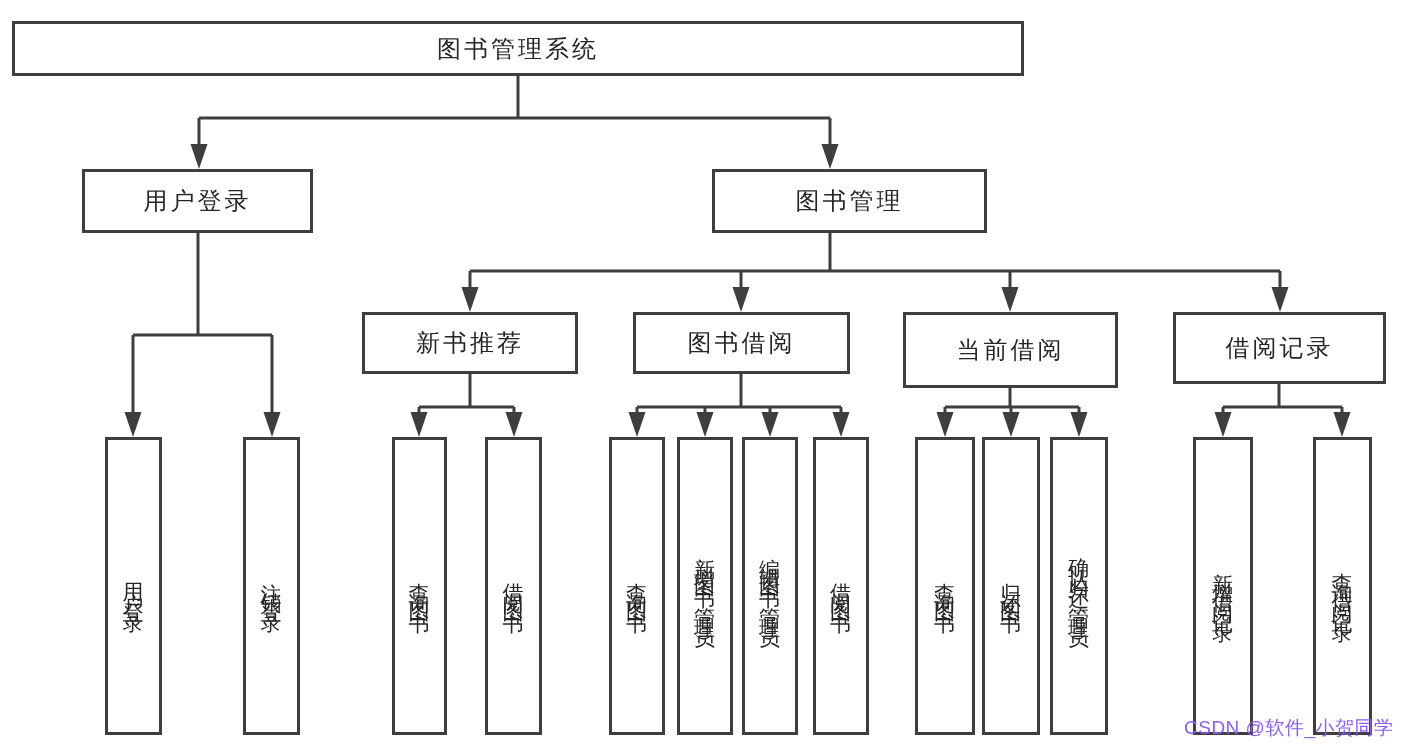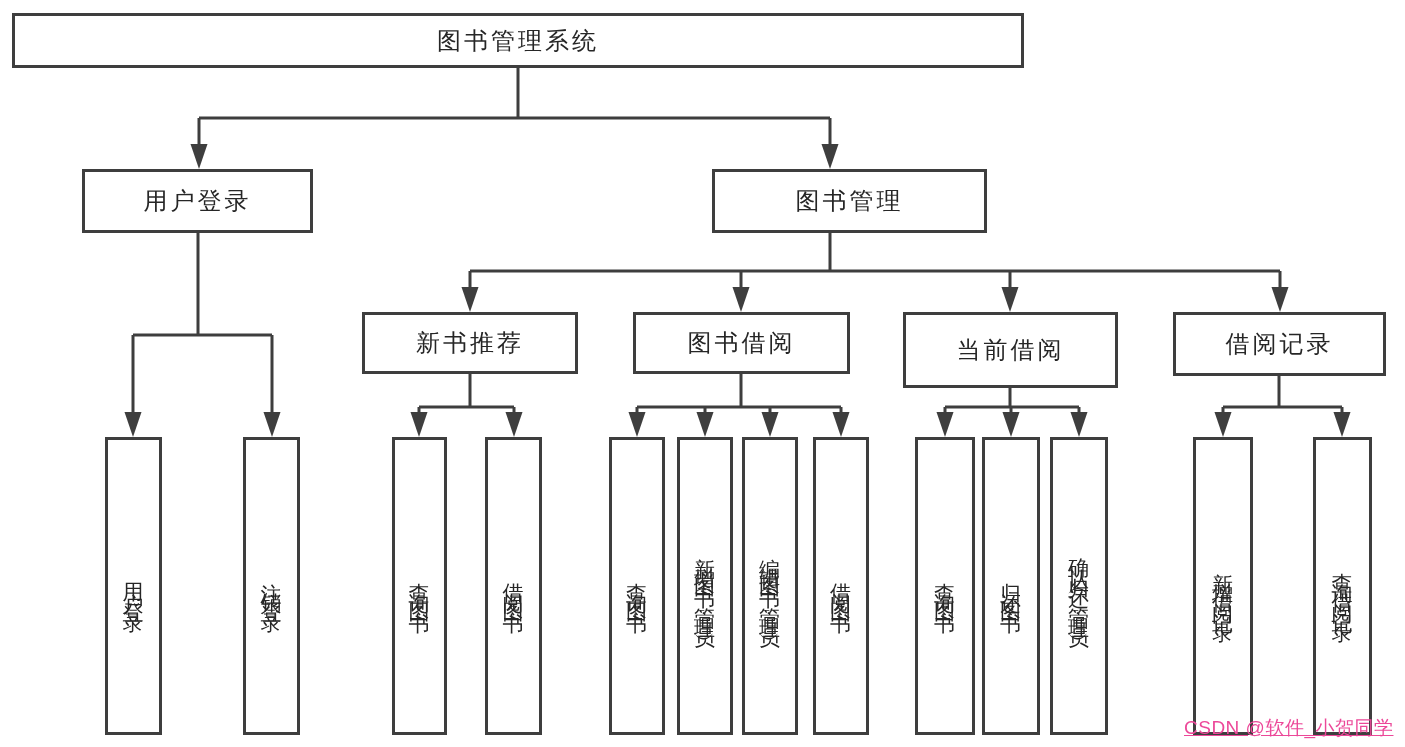--- a/index.html
+++ b/index.html
@@ -37,25 +37,24 @@
     font-size:21px;
     letter-spacing:10px;
     line-height:1.1;
     white-space:nowrap;
   }
   .watermark{
     position:absolute;
     left:1184px;
     top:715px;
     z-index:2;
-    color:#ec4899;
+    color:#8b5cf6;
     font-size:19px;
     letter-spacing:0.5px;
     white-space:nowrap;
-    text-decoration:underline;
   }
 </style>
 </head>
 <body>
 
 <div class="stage">
 
   <svg class="wires" width="1405" height="747" viewBox="0 0 1405 747">
     <path d="M518,68 V118  M199,118 H830  M199,118 V146  M830,118 V146
              M830,232 V271  M470,271 H1280
@@ -81,41 +80,41 @@
         <polygon points="770,437 761.5,412 778.5,412"></polygon>
         <polygon points="841,437 832.5,412 849.5,412"></polygon>
         <polygon points="945,437 936.5,412 953.5,412"></polygon>
         <polygon points="1011,437 1002.5,412 1019.5,412"></polygon>
         <polygon points="1079,437 1070.5,412 1087.5,412"></polygon>
         <polygon points="1223,437 1214.5,412 1231.5,412"></polygon>
         <polygon points="1342,437 1333.5,412 1350.5,412"></polygon>
       </g>
   </svg>
 
-  <div class="node" style="left:12px;top:13px;width:1012px;height:55px">
+  <div class="node" style="left:12px;top:21px;width:1012px;height:55px">
     <span class="h-label">图书管理系统</span>
   </div>
 
   <div class="node" style="left:82px;top:169px;width:231px;height:64px">
     <span class="h-label">用户登录</span>
   </div>
   <div class="node" style="left:712px;top:169px;width:275px;height:64px">
     <span class="h-label">图书管理</span>
   </div>
 
   <div class="node" style="left:362px;top:312px;width:216px;height:62px">
     <span class="h-label">新书推荐</span>
   </div>
   <div class="node" style="left:633px;top:312px;width:217px;height:62px">
     <span class="h-label">图书借阅</span>
   </div>
   <div class="node" style="left:903px;top:312px;width:215px;height:76px">
     <span class="h-label">当前借阅</span>
   </div>
-  <div class="node" style="left:1173px;top:312px;width:213px;height:64px">
+  <div class="node" style="left:1173px;top:312px;width:213px;height:72px">
     <span class="h-label">借阅记录</span>
   </div>
 
   <div class="node" style="left:105px;top:437px;width:57px;height:298px">
     <span class="v-label">用户登录</span>
   </div>
   <div class="node" style="left:243px;top:437px;width:57px;height:298px">
     <span class="v-label">注销登录</span>
   </div>
 

